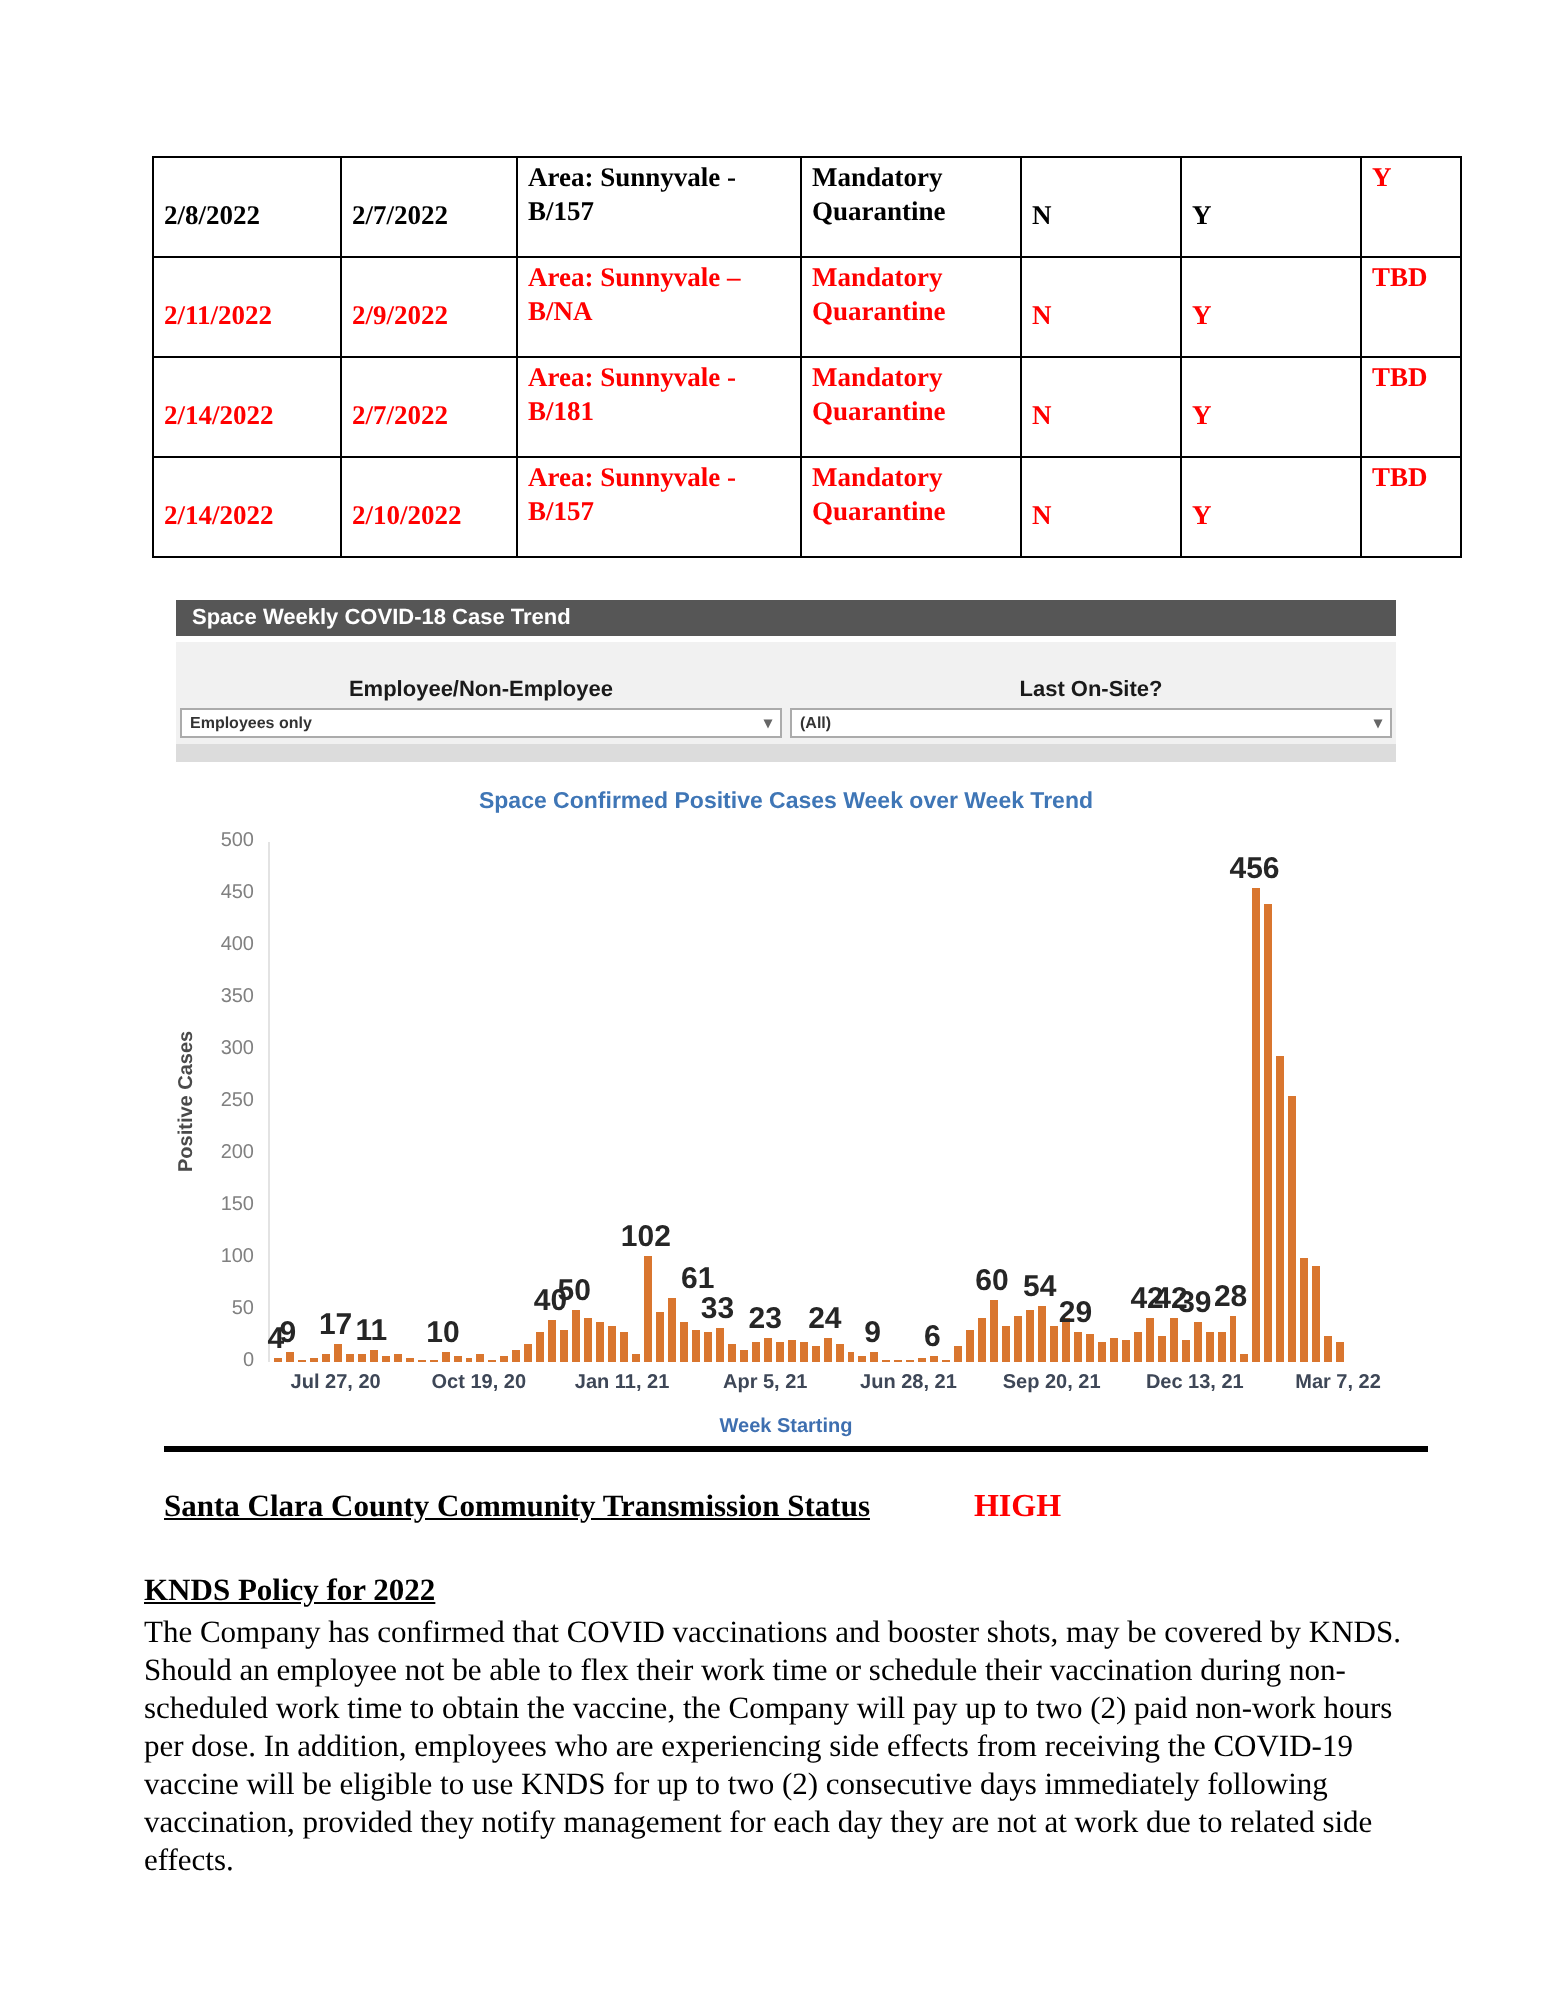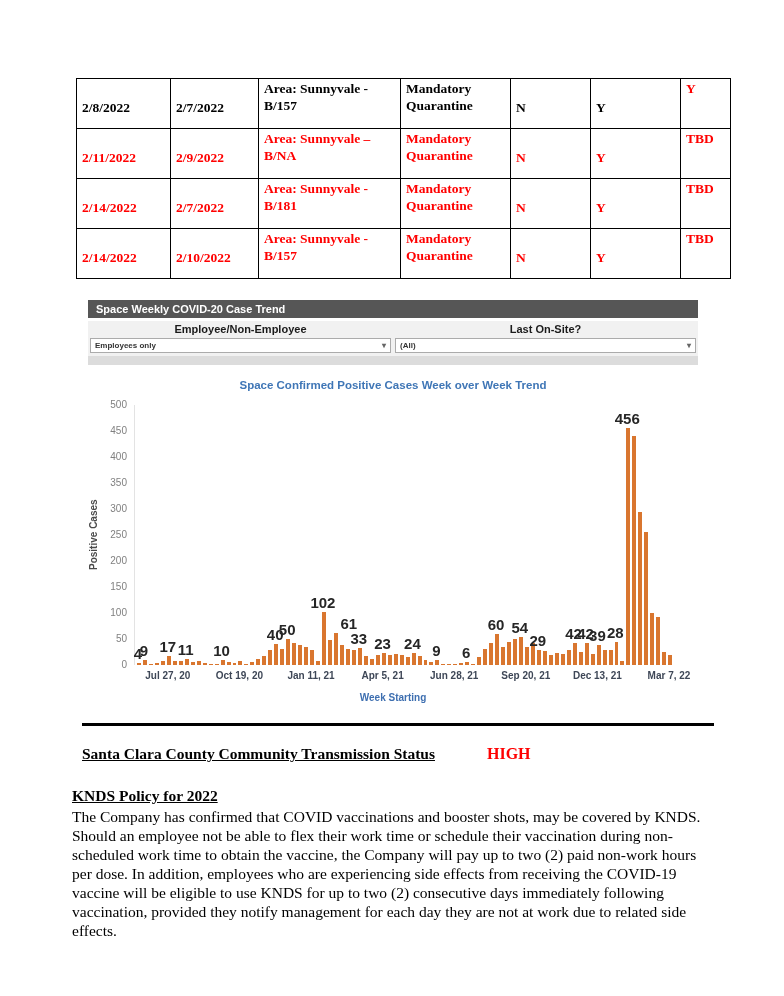--- a/index.html
+++ b/index.html
@@ -12,21 +12,21 @@
   .qtable tr{height:50px;}
   .qtable td.c0,.qtable td.c1,.qtable td.c4,.qtable td.c5{vertical-align:bottom;padding-bottom:11px;}
   .qtable td.c2,.qtable td.c3,.qtable td.c6{vertical-align:top;padding-top:2px;}
 
   
   .widget{position:absolute;left:88px;top:300px;width:610px;font-family:"Liberation Sans",sans-serif;}
   .widget-header{background:#565656;color:#fff;font-size:11px;font-weight:bold;
                  height:12px;line-height:12px;padding:3px 8px;}
   .filter-panel{display:flex;background:#F1F1F1;margin-top:3px;padding-bottom:3px;}
   .filter-col{flex:1;padding:0 2px;}
-  .filter-label{text-align:center;font-size:11px;font-weight:bold;color:#1a1a1a;padding:2px 0 3px;}
+  .filter-label{text-align:center;font-size:11px;font-weight:bold;color:#1a1a1a;padding:2px 0 3px;margin-top:16px;}
   .dropdown{background:#fff;border:1px solid #ABABAB;height:13px;display:flex;align-items:center;
             justify-content:space-between;padding:0 4px;font-size:8px;font-weight:bold;color:#333;cursor:pointer;}
   .caret{font-size:8px;color:#666;line-height:8px;}
   .filter-strip{height:9px;background:#DCDCDC;}
   .chart-area{background:#fff;padding-top:14px;}
   .chart-title{text-align:center;color:#3F76B6;font-weight:bold;font-size:11.5px;}
   .chart-body{display:flex;height:260px;margin-top:14px;}
   .y-title{writing-mode:vertical-rl;transform:rotate(180deg);font-size:10px;font-weight:bold;
            color:#4a4a4a;text-align:center;width:16px;}
   .y-ticks{position:relative;width:30px;}
@@ -102,21 +102,21 @@
           <td class="c3" style="color: rgb(255, 0, 0);">Mandatory Quarantine</td>
           <td class="c4" style="color: rgb(255, 0, 0);">N</td>
           <td class="c5" style="color: rgb(255, 0, 0);">Y</td>
           <td class="c6" style="color: rgb(255, 0, 0);">TBD</td>
         </tr>
       </tbody>
   </table>
 
   <div class="widget">
     <div class="widget-header">
-      <span>Space Weekly COVID-20 Case Trend</span>
+      <span>Space Weekly COVID-18 Case Trend</span>
     </div>
 
     <div class="filter-panel">
       <div class="filter-col">
         <div class="filter-label">Employee/Non-Employee</div>
         <div class="dropdown">
           <span class="dropdown-value">Employees only</span>
           <span class="caret">▾</span>
         </div>
       </div>

